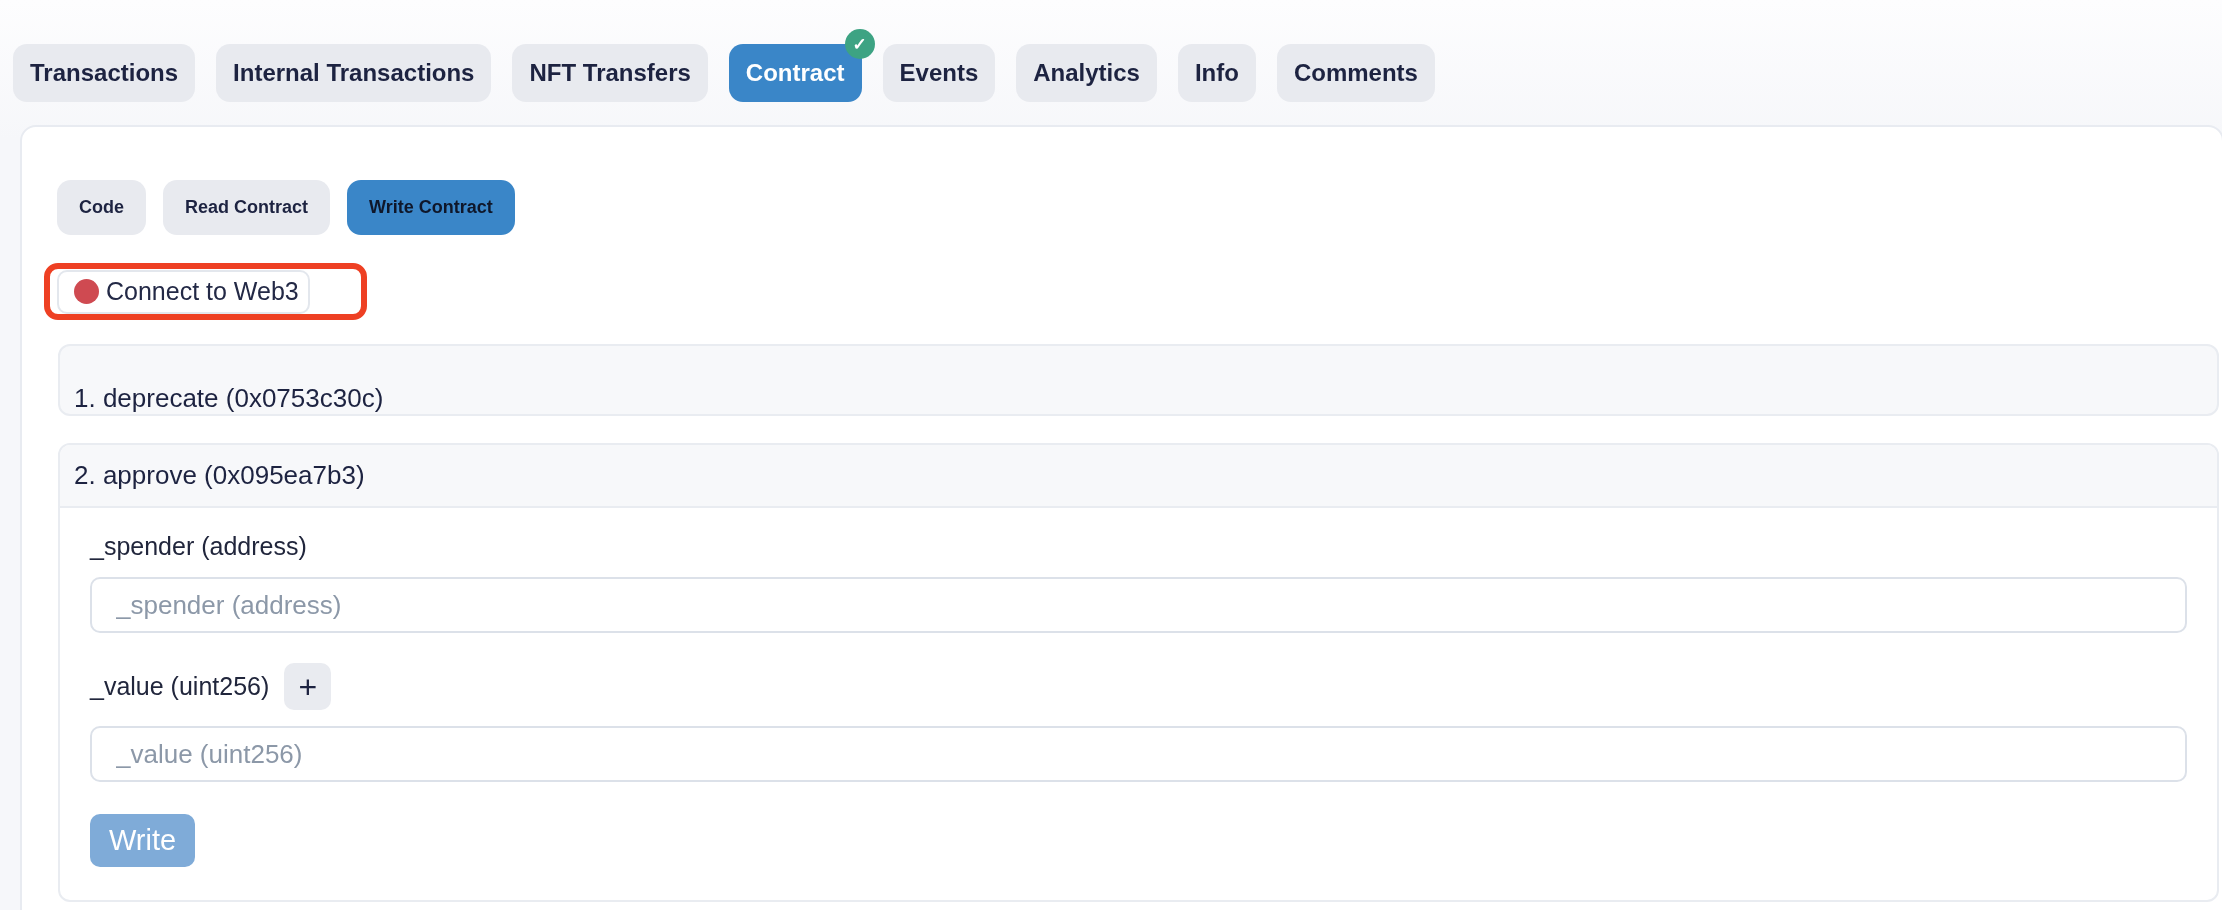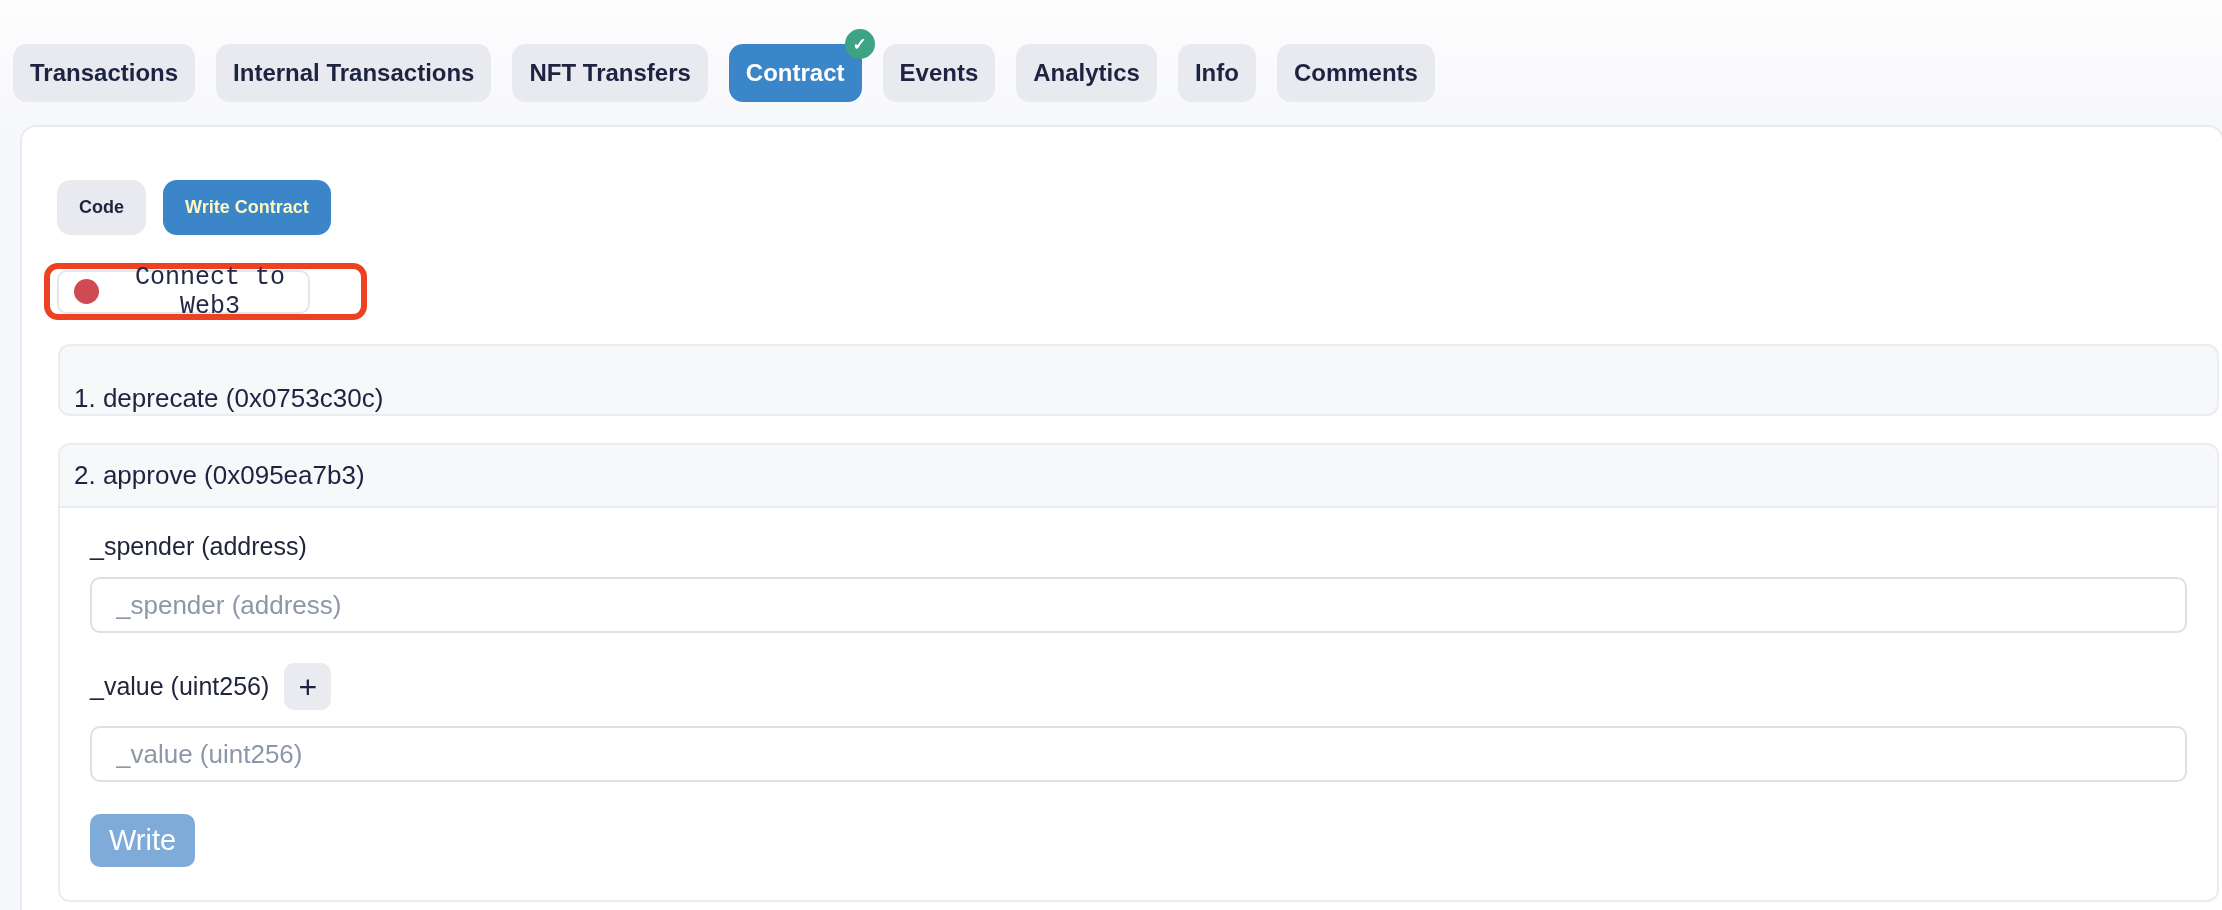--- a/index.html
+++ b/index.html
@@ -41,35 +41,35 @@
   }
 
   .subtabs { display:flex; gap:17px; }
   .subtab {
     height:55px; padding:0 22px; border-radius:14px;
     background:#e8eaef; color:#1d2341;
     font-size:18px; font-weight:700;
     display:flex; align-items:center; white-space:nowrap;
     cursor:pointer; border:none;
   }
-  .subtab.active { background:#3a86c8; color:#fef9c3; }
+  .subtab.active { background:#3a86c8; color:#0f172a; }
 
   
   .annotation {
     margin:28px 0 0 -13px;
     width:323px; height:57px;
     border:6px solid #ee4023; border-radius:14px;
     display:flex; align-items:center; padding-left:7px;
   }
   .connect {
     width:253px; height:44px;
     background:#ffffff; border:2px solid #e3e7ed; border-radius:10px;
-    display:flex; align-items:center; gap:13px; padding-left:15px;
+    display:flex; align-items:center; gap:7px; padding-left:15px;
     font-size:25px; color:#232946; cursor:pointer;
-    font-family:Liberation Mono, monospace;
+    font-family:Liberation Sans, sans-serif;
   }
   .dot { width:25px; height:25px; border-radius:50%; background:#cf4a51; flex:none; }
 
   
   .fn-header-solo {
     margin:24px 0 0 1px; width:2161px; height:72px;
     background:#f7f8fa; border:2px solid #e9ecf1; border-radius:12px;
     display:flex; align-items:flex-end; padding-left:14px;
     font-size:26px; color:#1d2341; cursor:pointer;
   }
@@ -121,20 +121,21 @@
     <button class="tab">Events</button>
     <button class="tab">Analytics</button>
     <button class="tab">Info</button>
     <button class="tab">Comments</button>
   </nav>
 
   <section class="card">
 
     <div class="subtabs">
       <button class="subtab">Code</button>
+      <button class="subtab">Read Contract</button>
       <button class="subtab active">Write Contract</button>
     </div>
 
     <div class="annotation">
       <button class="connect">
         <span class="dot"></span>
         <span>Connect to Web3</span>
       </button>
     </div>
 

